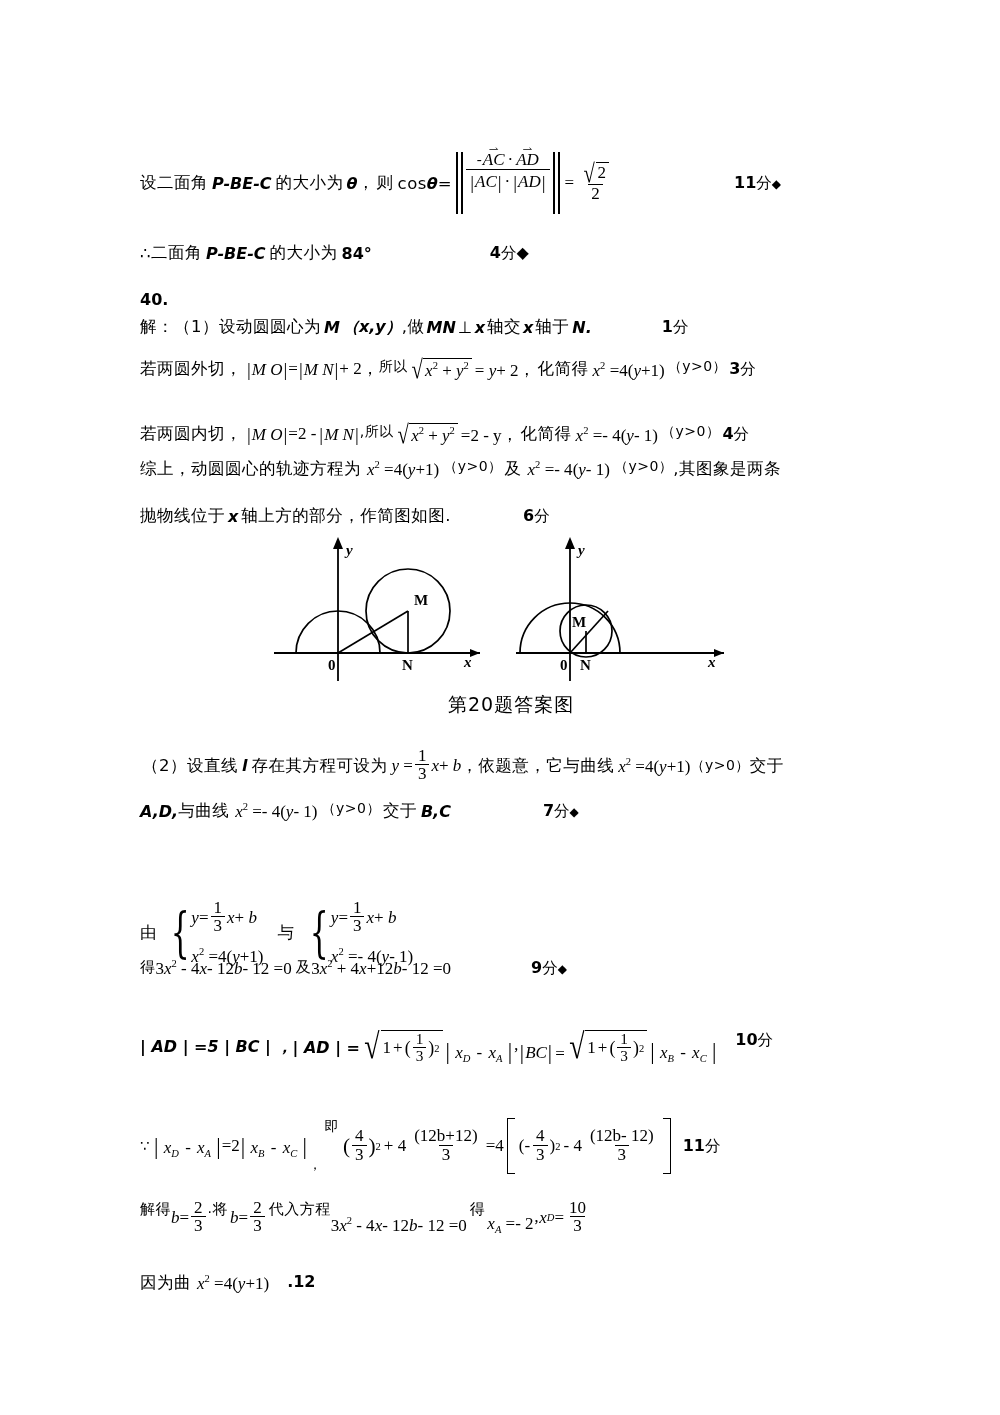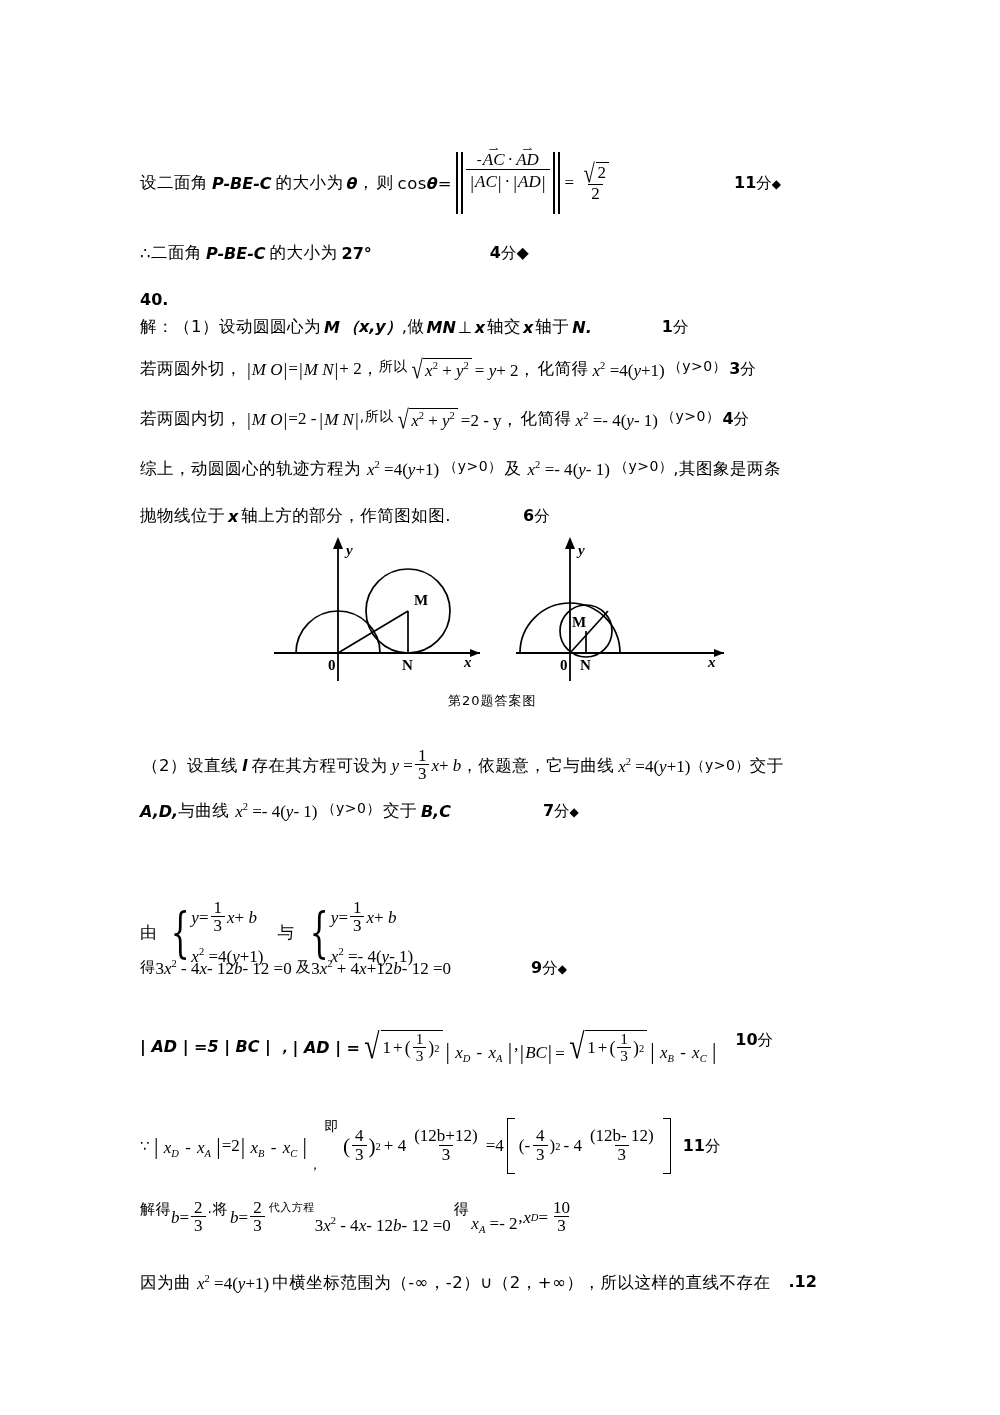--- a/index.html
+++ b/index.html
@@ -58,21 +58,21 @@
   
   .bigbk{display:inline-flex;align-items:stretch;}
   .bigbk .bk{width:7px;align-self:stretch;}
   .bigbk .bkL{border-left:1.6px solid #000;border-top:1.6px solid #000;border-bottom:1.6px solid #000;}
   .bigbk .bkR{border-right:1.6px solid #000;border-top:1.6px solid #000;border-bottom:1.6px solid #000;}
   .bigbk .inner{padding:3px 4px;display:flex;align-items:center;}
 
   
   .figwrap{position:absolute;}
   .figcap{position:absolute;font-family:"DejaVu Sans","Liberation Sans",sans-serif;
-          font-size:13px;letter-spacing:1px;}
+          font-size:19px;letter-spacing:1px;}
   svg{display:block;}
   .diamond{font-size:12px;}
 </style>
 </head>
 <body>
 
 <div class="page">
 
   <div class="line" style="left:140px;top:152px;">
     <span class="cn">设二面角</span>
@@ -129,21 +129,21 @@
     <span class="score" style="margin-left:120px;">
       <span>11</span><span class="fen">分</span><span class="diamond">◆</span>
     </span>
   </div>
 
   <div class="line" style="left:140px;top:242px;">
     <span class="cn">∴</span>
     <span class="cn">二面角</span>
     <span class="bi" style="margin:0 4px;">P-BE-C</span>
     <span class="cn">的大小为</span>
-    <span class="score" style="margin-left:4px;">27°</span>
+    <span class="score" style="margin-left:4px;">84°</span>
     <span class="score" style="margin-left:118px;">
       <span>4</span><span class="fen">分</span><span>◆</span>
     </span>
   </div>
 
   <div class="line" style="left:140px;top:290px;">
     <span class="score">40.</span>
   </div>
 
   <div class="line" style="left:140px;top:316px;">
@@ -184,21 +184,21 @@
     <span class="math" style="margin-left:3px;align-self:flex-end;">= <span class="v">y</span>+ 2</span>
     <span class="cn" style="align-self:flex-end;">，</span>
     <span class="cn" style="margin-left:2px;">化简得</span>
     <span class="math" style="margin-left:4px;align-self:flex-end;"><span class="v">x</span><sup>2</sup> =4<span style="letter-spacing:0">(</span><span class="v">y</span>+1)</span>
     <span class="cn" style="font-size:14px;margin-left:3px;align-self:flex-start;">（y&gt;0）</span>
     <span class="score" style="margin-left:2px;">
       <span>3</span><span class="fen">分</span>
     </span>
   </div>
 
-  <div class="line" style="left:140px;top:408px;justify-content:flex-end;">
+  <div class="line" style="left:140px;top:423px;justify-content:flex-end;">
     <span class="cn">若两圆内切，</span>
     <span class="math" style="margin-left:4px;">
       <span class="vb">|</span><span class="v">M O</span><span class="vb">|</span>
     </span>
     <span class="math">=2 -</span>
     <span class="math" style="margin-left:2px;">
       <span class="vb">|</span><span class="v">M N</span><span class="vb">|</span>
     </span>
     <span class="cn" style="font-size:14px;align-self:flex-start;">,</span>
     <span class="cn" style="font-size:14px;align-self:flex-start;">所以</span>
@@ -505,21 +505,21 @@
     <span class="cn" style="font-size:14px;align-self:flex-start;">.</span>
     <span class="cn" style="font-size:15px;align-self:flex-start;">将</span>
     <span class="math" style="display:flex;align-items:center;align-self:flex-end;margin-left:2px;">
       <span class="v">b</span>
       <span>=</span>
       <span class="frac">
         <span class="num">2</span>
         <span class="den">3</span>
       </span>
     </span>
-    <span class="cn" style="font-size:11px;align-self:flex-start;margin-left:2px;">代入方程</span>
+    <span class="cn" style="font-size:15px;align-self:flex-start;margin-left:2px;">代入方程</span>
     <span class="math" style="align-self:flex-end;">3<span class="v">x</span><sup>2</sup> - 4<span class="v">x</span>- 12<span class="v">b</span>- 12 =0</span>
     <span class="cn" style="font-size:15px;align-self:flex-start;margin-left:3px;">得</span>
     <span class="math" style="align-self:flex-end;margin-left:2px;">
       <span class="v">x</span><sub>A</sub>
       <span>=- 2</span>
     </span>
     <span class="math" style="align-self:flex-end;">’</span>
     <span class="math" style="display:flex;align-items:center;align-self:flex-end;">
       <span class="v">x</span>
         <sub>D</sub>
@@ -527,17 +527,16 @@
       <span class="frac">
         <span class="num">10</span>
         <span class="den">3</span>
       </span>
     </span>
   </div>
 
   <div class="line" style="left:140px;top:1272px;">
     <span class="cn">因为曲</span>
     <span class="math" style="margin-left:6px;align-self:flex-end;"><span class="v">x</span><sup>2</sup> =4<span>(</span><span class="v">y</span>+1)</span>
-    <span class="cn" style="margin-left:3px;align-self:flex-start;">中横坐标范围为（-∞，-2）∪（2，+∞），所以这样的直线不存在</span>
     <span class="score" style="margin-left:18px;align-self:flex-start;">.12</span>
   </div>
 
 </div>
 
 </body></html>

